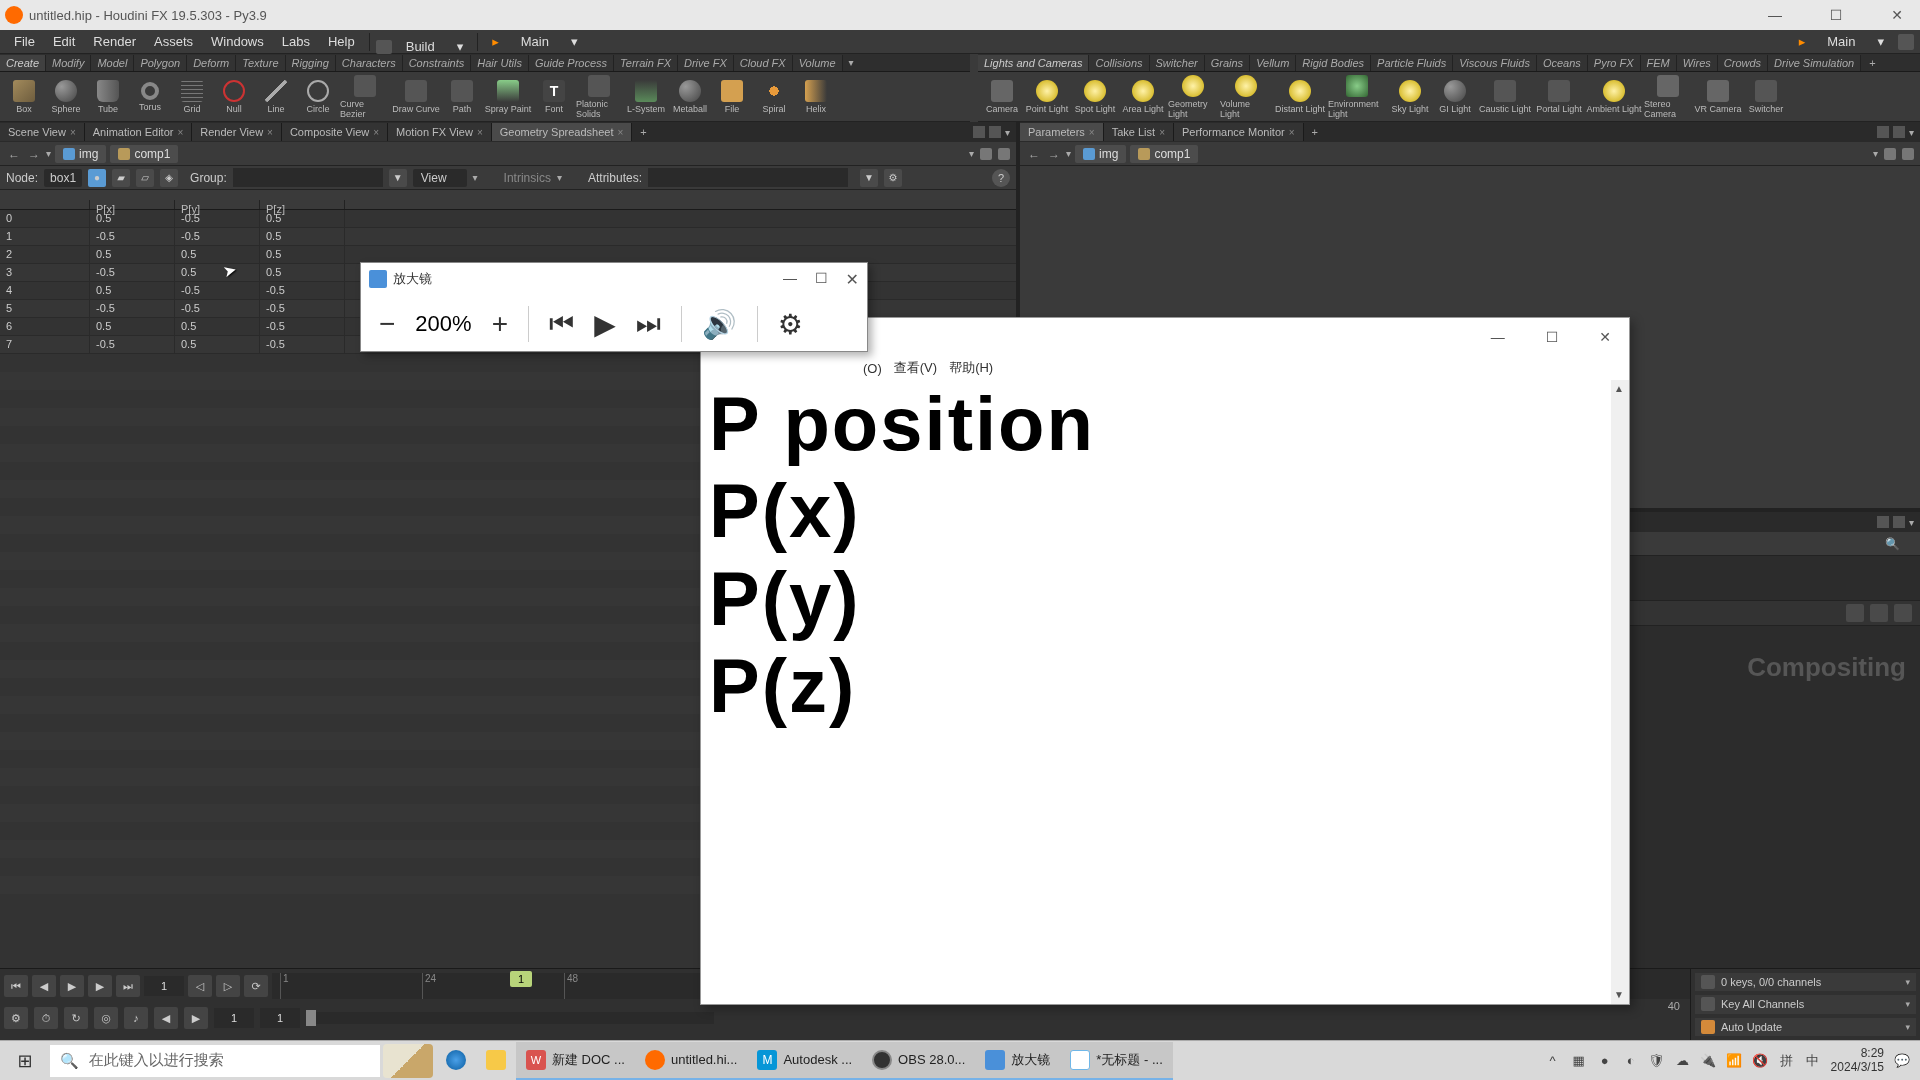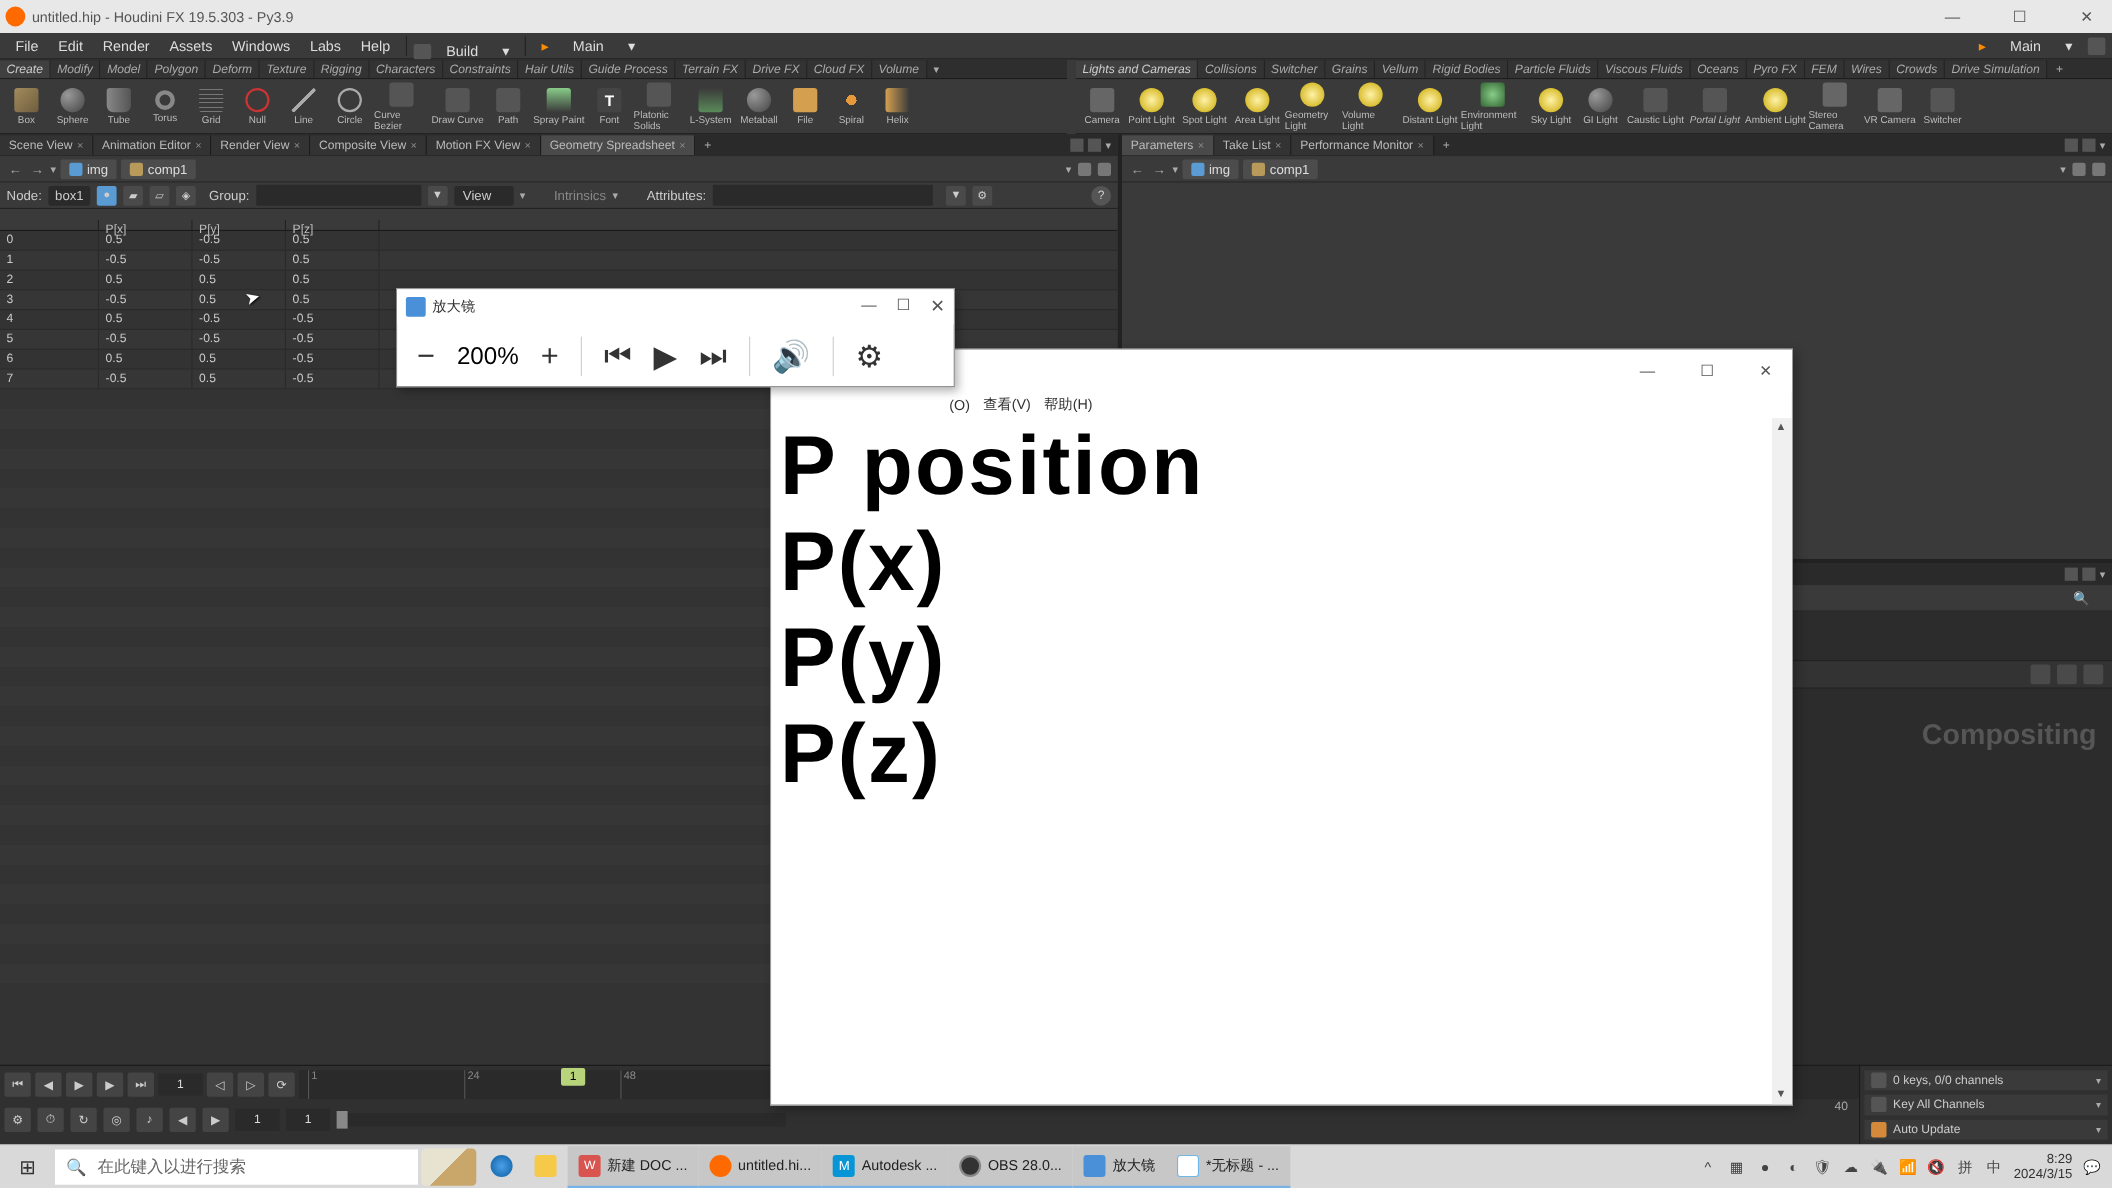--- a/index.html
+++ b/index.html
@@ -352,21 +352,21 @@
           <span>Sky Light</span>
         </div>
       <div class="shelf-item" style="width:42px;">
           <div class="icn sphere"></div>
           <span>GI Light</span>
         </div>
       <div class="shelf-item" style="width:54px;">
           <div class="icn"></div>
           <span>Caustic Light</span>
         </div>
-      <div class="shelf-item" style="width:50px;font-style:italic;">
+      <div class="shelf-item" style="width:50px;">
           <div class="icn"></div>
           <span>Portal Light</span>
         </div>
       <div class="shelf-item" style="width:56px;">
           <div class="icn light"></div>
           <span>Ambient Light</span>
         </div>
       <div class="shelf-item" style="width:48px;">
           <div class="icn cam"></div>
           <span>Stereo Camera</span>

